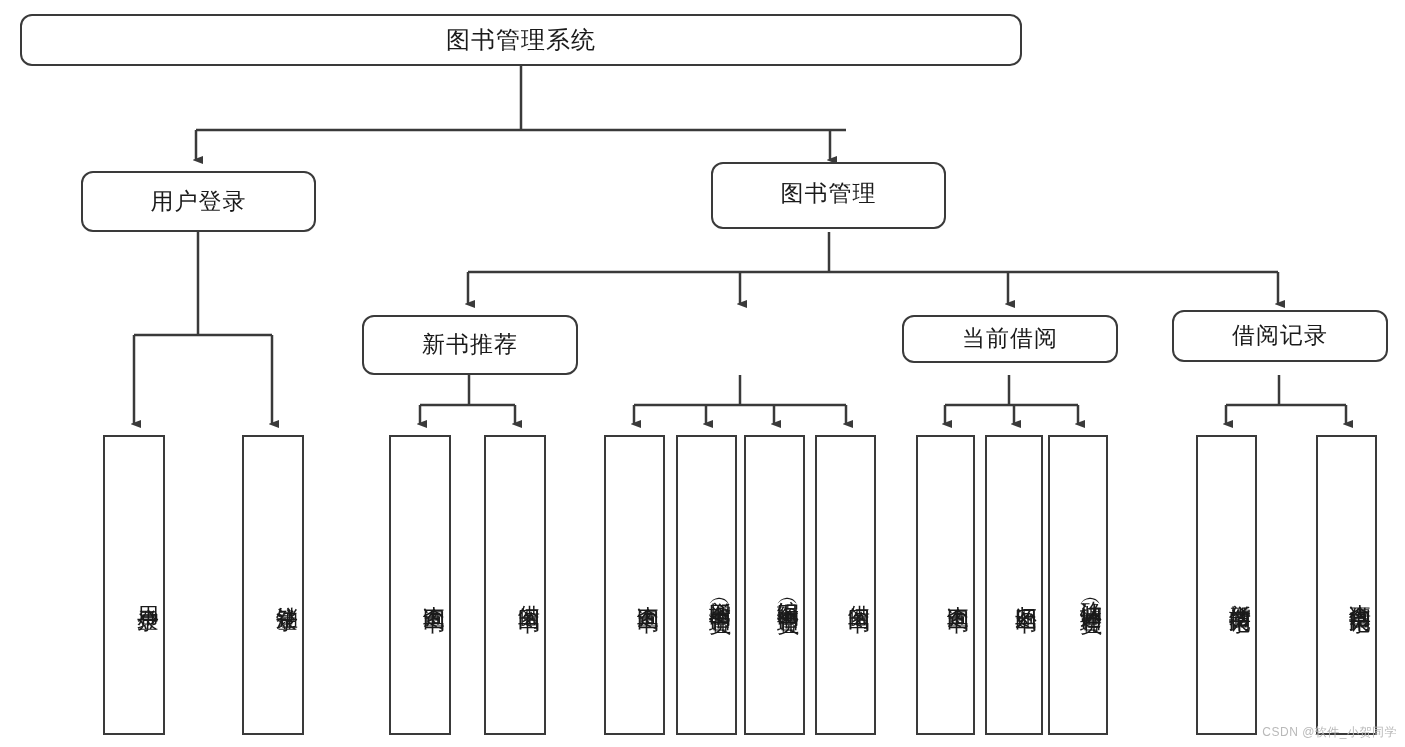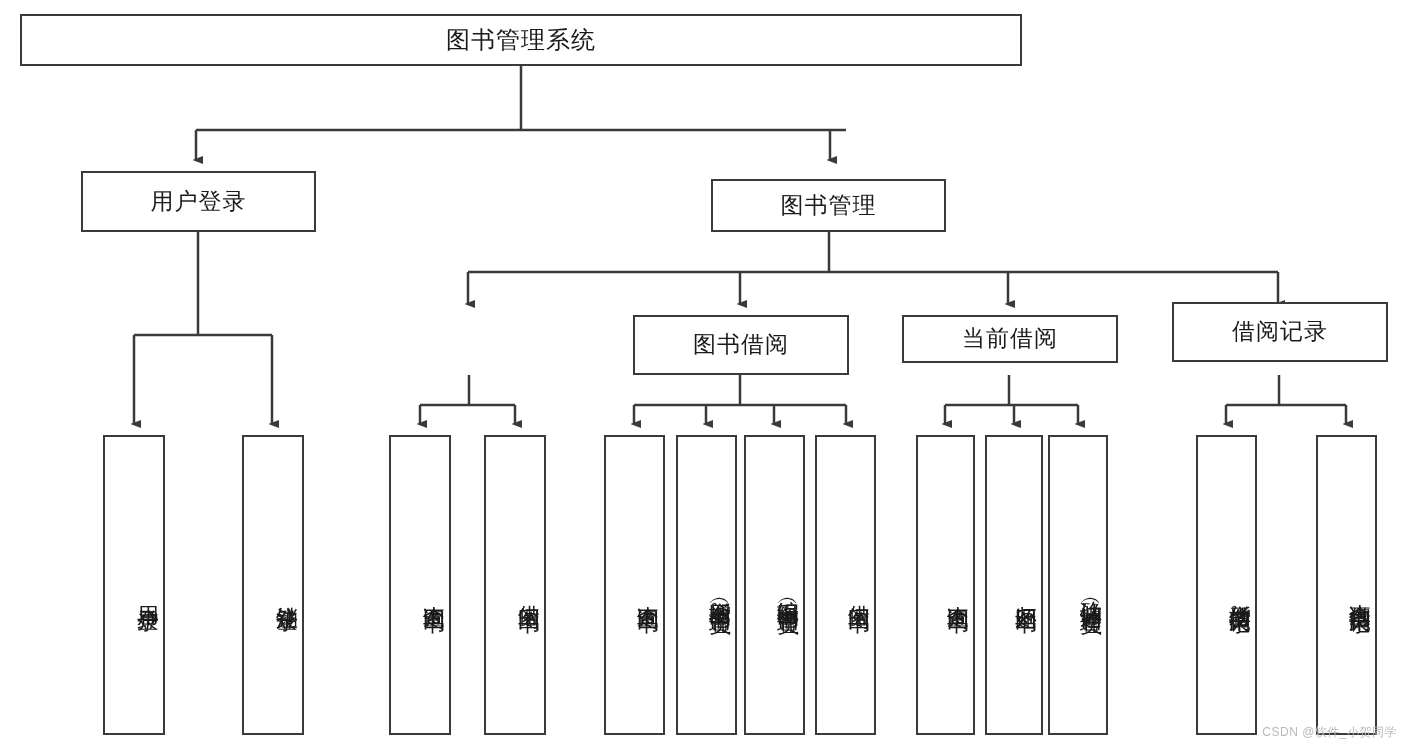--- a/index.html
+++ b/index.html
@@ -24,20 +24,21 @@
     border: 2px solid #3a3a3a;
     display: flex;
     align-items: center;
     justify-content: center;
     color: #1a1a1a;
   }
   .node.horiz {
     font-size: 23px;
     letter-spacing: 1px;
     line-height: 1.2;
+    border-radius: 12px;
   }
   .node.vert {
     writing-mode: vertical-rl;
     text-orientation: upright;
     font-size: 22px;
     letter-spacing: 2px;
     padding-top: 14px;
     align-items: flex-start;
     justify-content: center;
   }
@@ -122,31 +123,31 @@
     </g>
   </svg>
 
   <div class="node horiz title" style="left:20px; top:14px; width:1002px; height:52px;">
     <span>图书管理系统</span>
   </div>
 
   <div class="node horiz" style="left:81px; top:171px; width:235px; height:61px;">
     <span>用户登录</span>
   </div>
-  <div class="node horiz" style="left:711px; top:179px; width:235px; height:53px;">
+  <div class="node horiz" style="left:711px; top:162px; width:235px; height:67px;font-family:Liberation Mono, monospace;">
     <span>图书管理</span>
   </div>
 
-  <div class="node horiz" style="left:633px; top:315px; width:216px; height:60px;">
-    <span>图书借阅</span>
+  <div class="node horiz" style="left:362px; top:315px; width:216px; height:60px;">
+    <span>新书推荐</span>
   </div>
   <div class="node horiz" style="left:902px; top:315px; width:216px; height:48px;">
     <span>当前借阅</span>
   </div>
-  <div class="node horiz" style="left:1172px; top:302px; width:216px; height:60px;">
+  <div class="node horiz" style="left:1172px; top:310px; width:216px; height:52px;">
     <span>借阅记录</span>
   </div>
 
   <div class="node vert" style="left:103px; top:435px; width:62px; height:300px;">
     <span class="vtext">用户登录</span>
   </div>
   <div class="node vert" style="left:242px; top:435px; width:62px; height:300px;">
     <span class="vtext">注销登录</span>
   </div>
 

